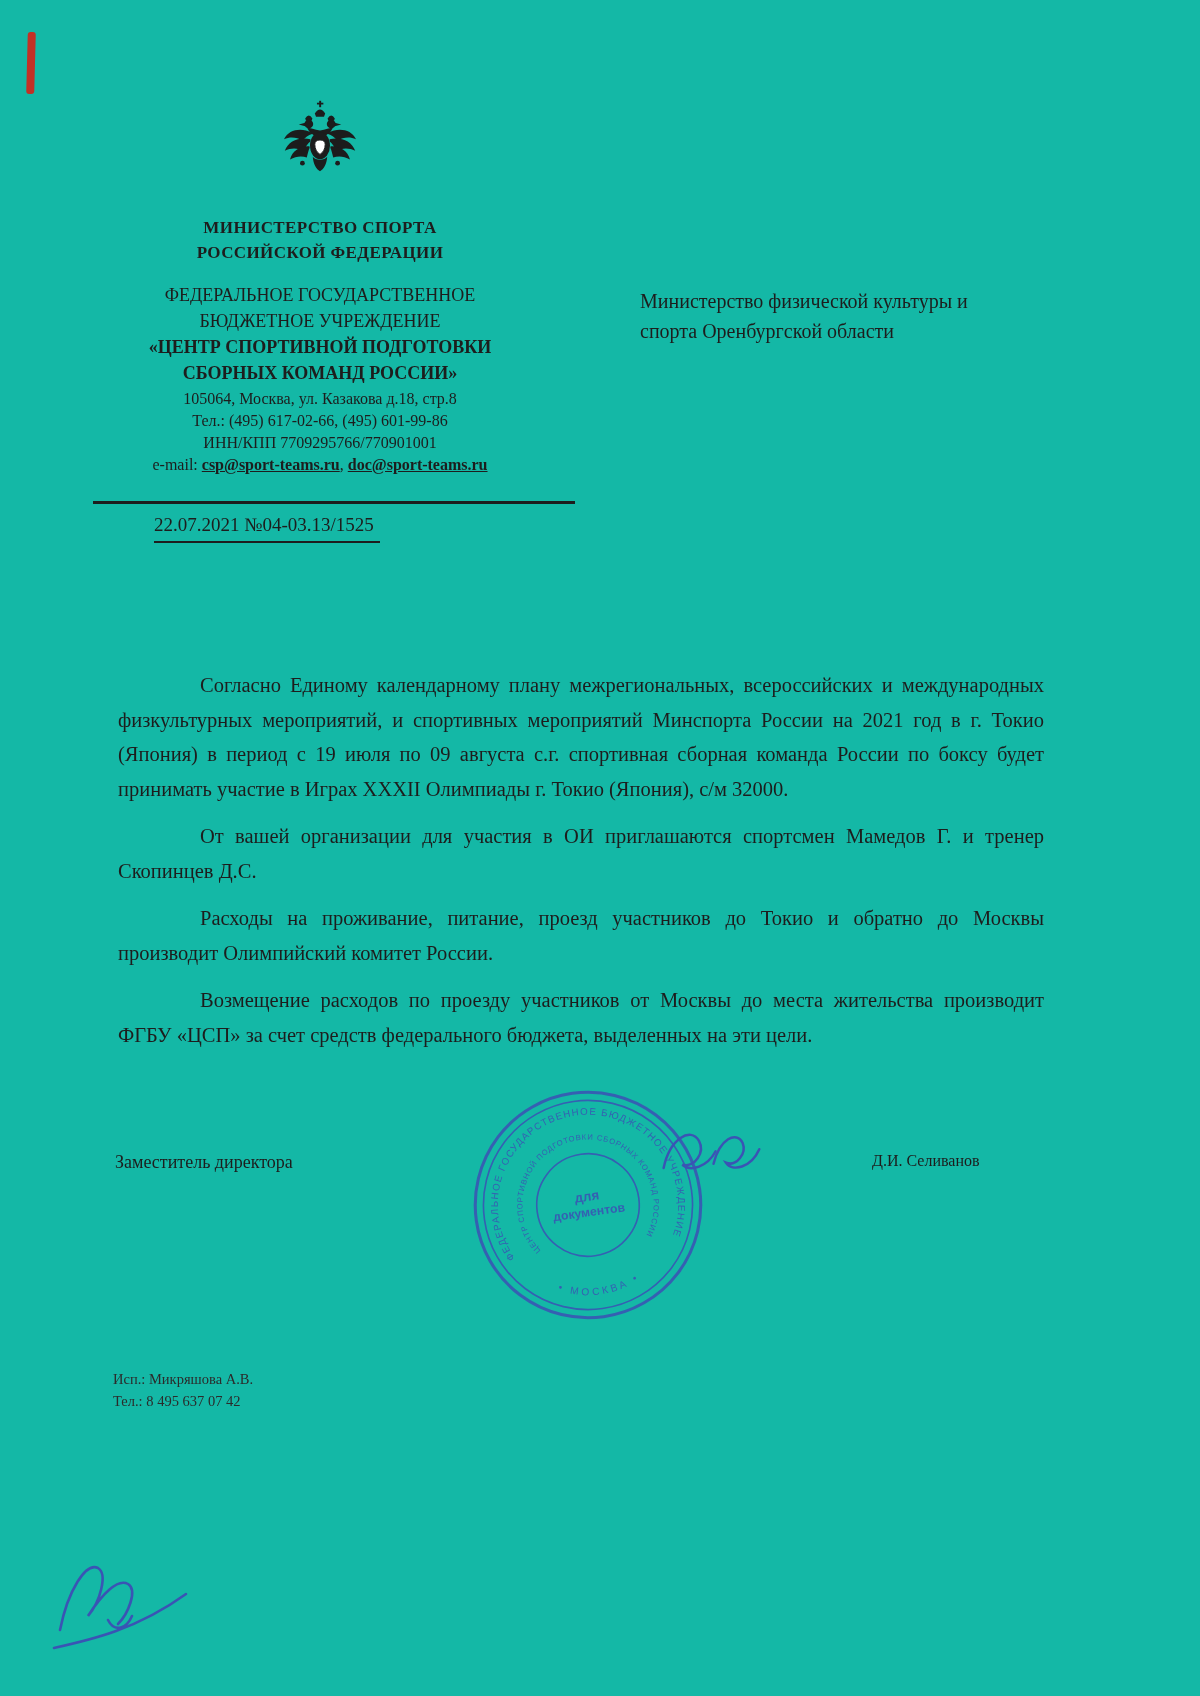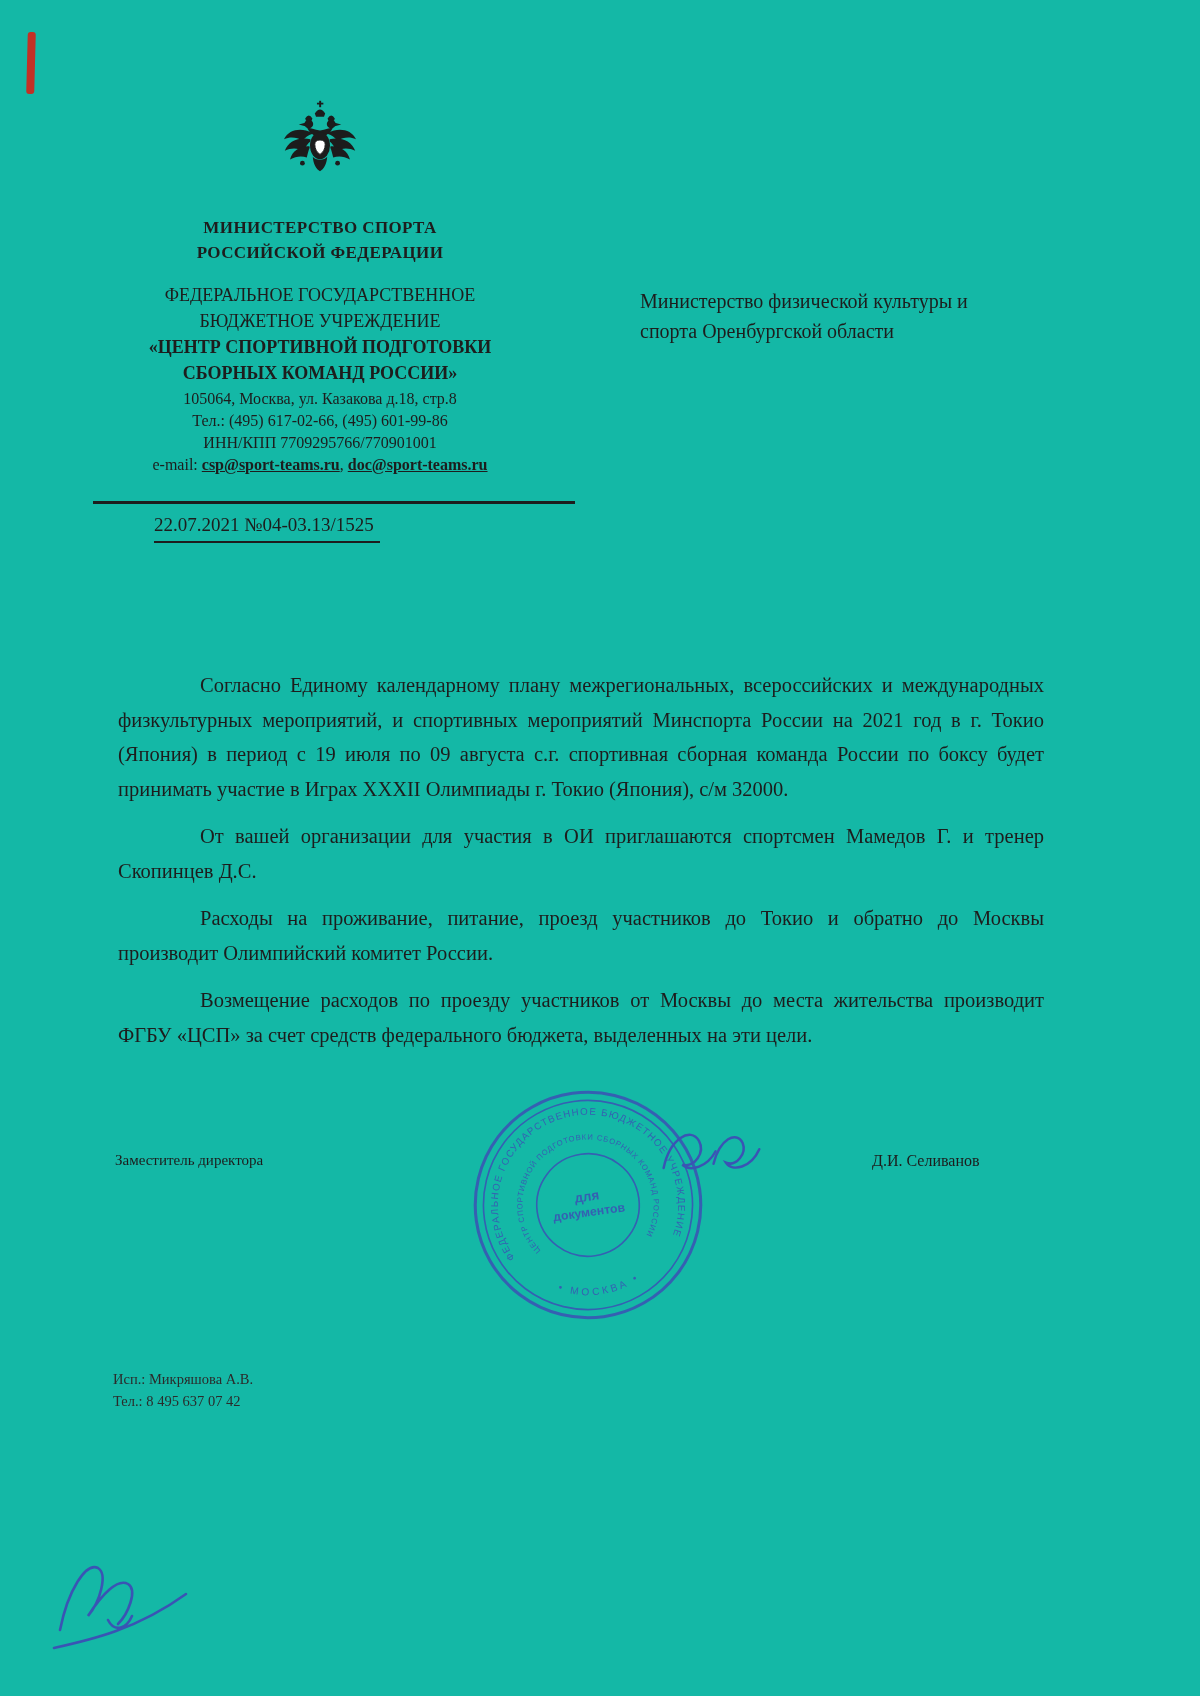--- a/index.html
+++ b/index.html
@@ -28,21 +28,21 @@
 
   .refnum { left:143px; top:514px; font-size:19px;margin-left:11px; }
   .refnum span { display:inline-block; border-bottom:2px solid #1d1d1d; padding:0 6px 5px 0; }
 
   .recipient { left:612px; top:286px; width:440px; font-size:20px; line-height:30px;margin-left:28px; }
 
   .body-text { left:105px; top:655px; width:952px; font-size:20.5px; line-height:34.5px;
     text-align:justify; }
   .body-text p { margin:13px; text-indent:82px; }
 
-  .sig-title { left:115px; top:1152px; font-size:15px; }
+  .sig-title { left:115px; top:1152px; font-size:18px; }
   .sig-name  { left:872px; top:1152px; font-size:16px; }
 
   .stamp { left:465px; top:1082px; width:246px; height:246px;
     transform:rotate(-8deg); opacity:.88; }
   .stamp text { font-family:"Liberation Sans", sans-serif; }
 
   .sig-scribble { left:655px; top:1118px; width:115px; height:78px; }
 
   .executor { left:113px; top:1368px; font-size:14.5px; line-height:22px; color:#2b2b2b; }
 

